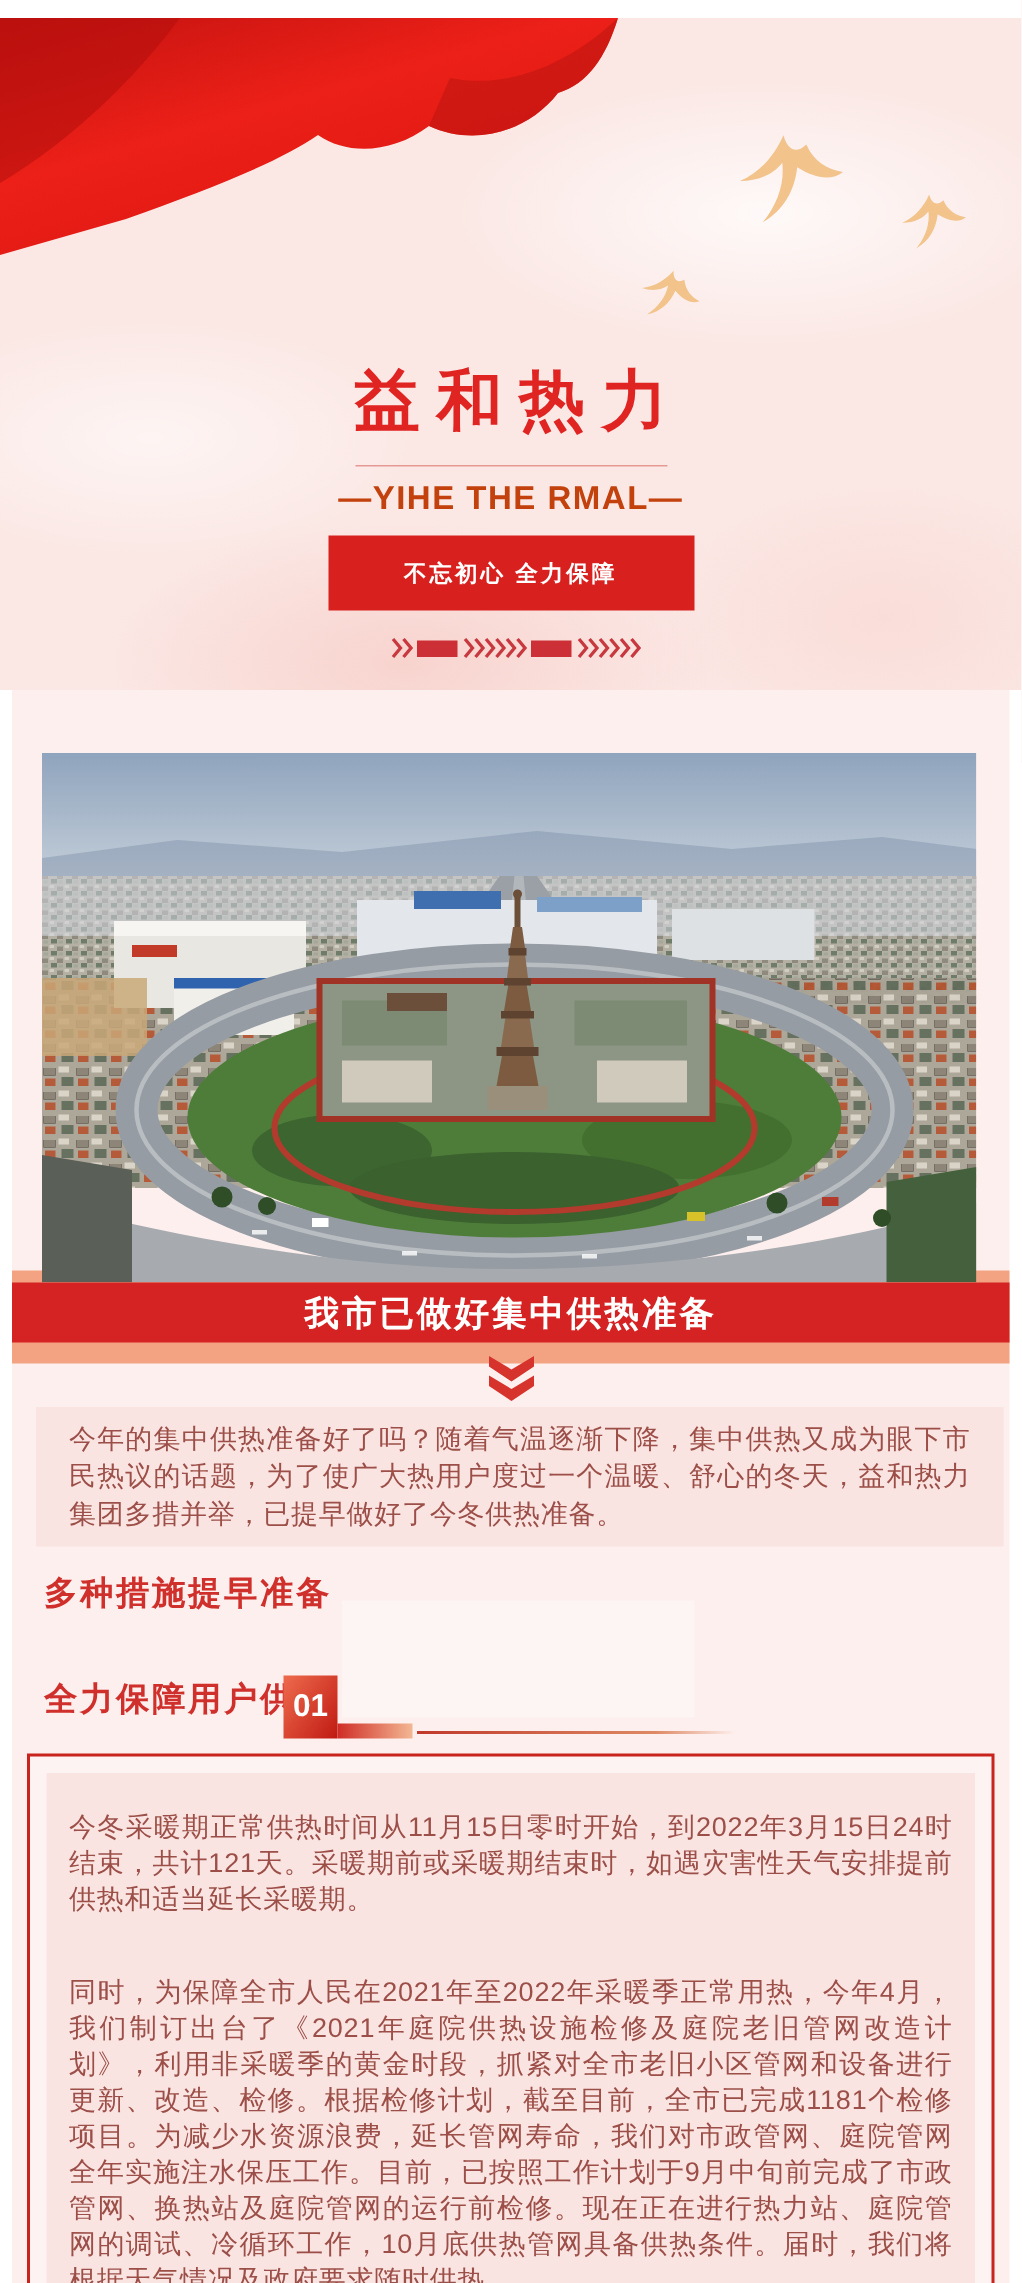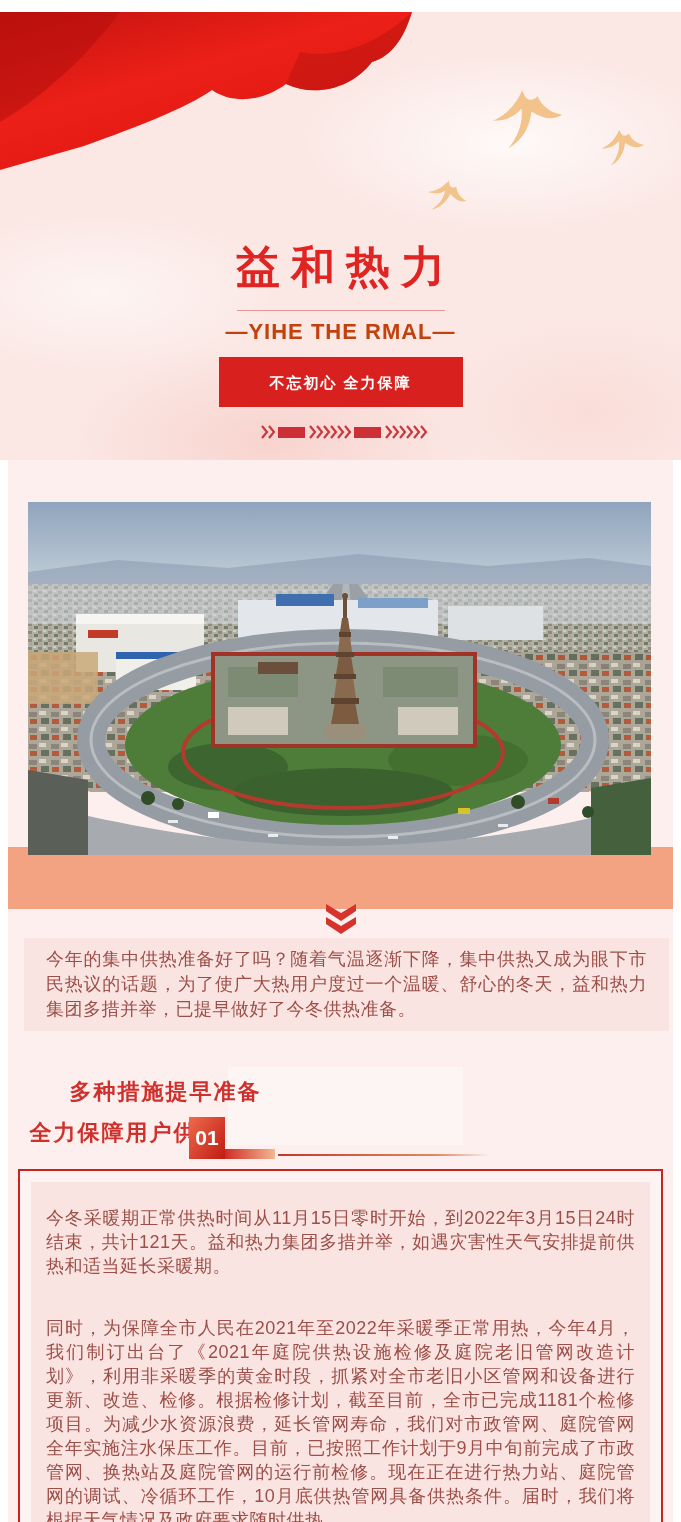--- a/index.html
+++ b/index.html
@@ -27,21 +27,21 @@
   .photo{position:absolute;left:20px;top:42px;width:623px;height:353px;overflow:hidden;}
   .banner{position:absolute;left:0;top:395px;width:100%;height:40px;background:#d42322;color:#ffffff;text-align:center;font-size:23px;font-weight:bold;line-height:40px;letter-spacing:2px;}
   .dbl-chevron{position:absolute;left:50%;top:443px;margin-left:-22px;}
 
   .intro{position:absolute;left:16px;right:4px;top:478px;background:#fae4e2;padding:9px 22px;box-sizing:border-box;
          font-size:18px;line-height:25px;color:#9c4f48;text-align:justify;letter-spacing:.5px;}
 
   
   .sec-box{position:absolute;left:220px;top:607px;width:235px;height:78px;background:#fdf5f4;}
   .sec-line{position:absolute;left:0;width:235px;text-align:center;font-size:22px;font-weight:bold;color:#d0302c;letter-spacing:2px;}
-  .sec-line.l1{top:617px;padding-left:40px;}
+  .sec-line.l1{top:587px;}
   .sec-line.l2{top:658px;}
   .sec-badge{position:absolute;left:181px;top:657px;width:36px;height:42px;background:linear-gradient(125deg,#ee6b4d,#c01a12);color:#ffffff;font-size:21px;font-weight:bold;display:flex;align-items:center;justify-content:center;}
   .sec-tail{position:absolute;left:217px;top:689px;width:50px;height:10px;background:linear-gradient(to right,#cf2d26,#f3b793);}
   .sec-underline{position:absolute;left:270px;top:694px;width:212px;height:2px;background:linear-gradient(to right,#c0392b,#de8a64 75%,rgba(222,138,100,0));}
 
   
   .detail-box{position:absolute;left:10px;right:10px;top:709px;height:860px;border:2px solid #c8231d;background:#fdf3f2;box-sizing:border-box;padding:11px;}
   .detail-inner{background:#fae4e2;height:100%;box-sizing:border-box;padding:24px 15px;}
   .detail-para{margin:0;font-size:18px;line-height:24px;color:#9c4f48;text-align:justify;letter-spacing:.5px;}
   .detail-para + .detail-para{margin-top:38px;}
@@ -205,36 +205,37 @@
         <rect x="520" y="296" width="11" height="6" fill="#b23b2e"></rect>
         <g fill="#2f4d27">
           <circle cx="120" cy="296" r="7"></circle>
             <circle cx="150" cy="302" r="6"></circle>
             <circle cx="490" cy="300" r="7"></circle>
             <circle cx="560" cy="310" r="6"></circle>
         </g>
       </svg>
     </div>
 
+    <div class="banner">我市已做好集中供热准备</div>
 
     <svg class="dbl-chevron" width="44" height="32" viewBox="0 0 44 32">
       <path d="M7,1 L22,10 L37,1 L37,8 L22,18 L7,8 Z" fill="#d6332c"></path>
       <path d="M7,14 L22,23 L37,14 L37,21 L22,31 L7,21 Z" fill="#d6332c"></path>
     </svg>
 
     <div class="intro">今年的集中供热准备好了吗？随着气温逐渐下降，集中供热又成为眼下市民热议的话题，为了使广大热用户度过一个温暖、舒心的冬天，益和热力集团多措并举，已提早做好了今冬供热准备。</div>
 
     <div class="sec-box"></div>
     <div class="sec-line l1">多种措施提早准备</div>
     <div class="sec-line l2">全力保障用户供热</div>
     <div class="sec-badge">01</div>
     <div class="sec-tail"></div>
     <div class="sec-underline"></div>
 
     <div class="detail-box">
       <div class="detail-inner">
-        <p class="detail-para">今冬采暖期正常供热时间从11月15日零时开始，到2022年3月15日24时结束，共计121天。益和热力集团多措并举，如遇灾害性天气安排提前供热和适当延长采暖期。</p>
+        <p class="detail-para">今冬采暖期正常供热时间从11月15日零时开始，到2022年3月15日24时结束，共计121天。采暖期前或采暖期结束时，如遇灾害性天气安排提前供热和适当延长采暖期。</p>
         <p class="detail-para">同时，为保障全市人民在2021年至2022年采暖季正常用热，今年4月，我们制订出台了《2021年庭院供热设施检修及庭院老旧管网改造计划》，利用非采暖季的黄金时段，抓紧对全市老旧小区管网和设备进行更新、改造、检修。根据检修计划，截至目前，全市已完成1181个检修项目。为减少水资源浪费，延长管网寿命，我们对市政管网、庭院管网全年实施注水保压工作。目前，已按照工作计划于9月中旬前完成了市政管网、换热站及庭院管网的运行前检修。现在正在进行热力站、庭院管网的调试、冷循环工作，10月底供热管网具备供热条件。届时，我们将根据天气情况及政府要求随时供热。</p>
       </div>
     </div>
 
   </div>
 </div>
 
 </body></html>

